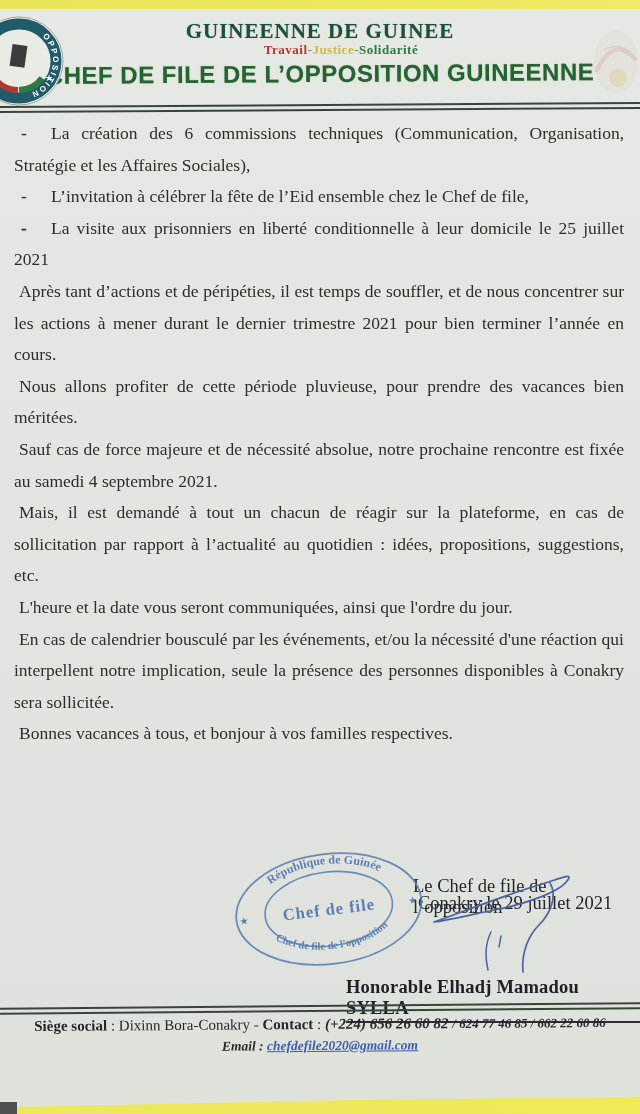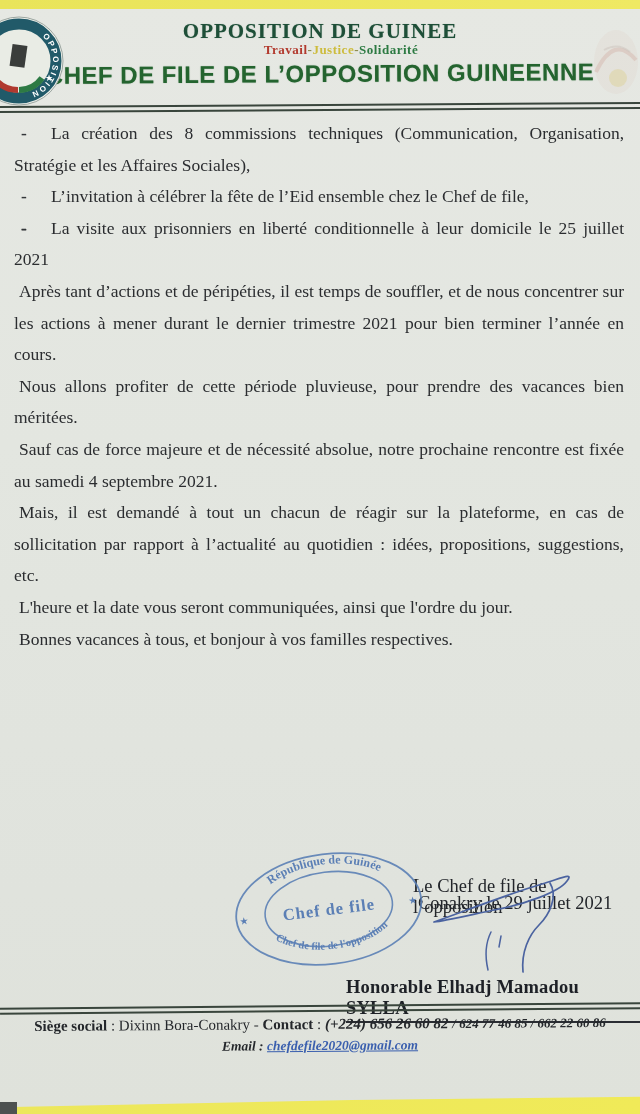--- a/index.html
+++ b/index.html
@@ -88,21 +88,21 @@
 </style>
 </head>
 <body>
 
 <div class="photo">
 
   <div class="strip-top"></div>
   <div class="strip-bottom"></div>
   <div class="corner-square"></div>
 
-  <div class="hdr-republic">OPPOSITION DE GUINEE</div>
+  <div class="hdr-republic">GUINEENNE DE GUINEE</div>
 
   <div class="hdr-motto">
     <span class="motto-1">Travail</span><span class="motto-sep">-</span><span class="motto-2">Justice</span><span class="motto-sep">-</span><span class="motto-3">Solidarité</span>
   </div>
 
   <div class="hdr-title">CHEF DE FILE DE L’OPPOSITION GUINEENNE</div>
 
   <svg class="seal-left" width="92" height="92" viewBox="0 0 92 92">
     <defs>
       <path id="sealArc" d="M 46,12 a 34,34 0 1 1 -0.05,0" fill="none"></path>
@@ -121,29 +121,30 @@
   <svg class="emblem-right" width="60" height="85" viewBox="0 0 60 85">
     <ellipse cx="32" cy="42" rx="22" ry="32" fill="#ddcfc6" opacity="0.45"></ellipse>
     <path d="M 12,52 Q 30,14 52,40" fill="none" stroke="#c79186" stroke-width="4" opacity="0.5"></path>
     <circle cx="34" cy="58" r="9" fill="#d6c25e" opacity="0.5"></circle>
     <path d="M 20,30 Q 34,22 46,32" fill="none" stroke="#b8a8a0" stroke-width="2" opacity="0.5"></path>
   </svg>
 
   <div class="rule-double rule-header"></div>
 
   <div class="body-text">
-    <p class="para bullet"><span class="dash">-</span><span class="ptext">La création des 8 commissions techniques (Communication, Organisation, Stratégie et les Affaires Sociales),</span></p>
+    <p class="para bullet"><span class="dash">-</span><span class="ptext">La création des 6 commissions techniques (Communication, Organisation, Stratégie et les Affaires Sociales),</span></p>
     <p class="para bullet"><span class="dash">-</span><span class="ptext">L’invitation à célébrer la fête de l’Eid ensemble chez le Chef de file,</span></p>
     <p class="para bullet"><span class="dash">-</span></p>
     <p class="para bullet"><span class="dash">-</span><span class="ptext">La visite aux prisonniers en liberté conditionnelle à leur domicile le 25 juillet 2021</span></p>
     <p class="para"><span class="ptext">Après tant d’actions et de péripéties, il est temps de souffler, et de nous concentrer sur les actions à mener durant le dernier trimestre 2021 pour bien terminer l’année en cours.</span></p>
     <p class="para"><span class="ptext">Nous allons profiter de cette période pluvieuse, pour prendre des vacances bien méritées.</span></p>
     <p class="para"><span class="ptext">Sauf cas de force majeure et de nécessité absolue, notre prochaine rencontre est fixée au samedi 4 septembre 2021.</span></p>
     <p class="para"><span class="ptext">Mais, il est demandé à tout un chacun de réagir sur la plateforme, en cas de sollicitation par rapport à l’actualité au quotidien : idées, propositions, suggestions, etc.</span></p>
     <p class="para"><span class="ptext">L'heure et la date vous seront communiquées, ainsi que l'ordre du jour.</span></p>
+    <p class="para"><span class="ptext">En cas de calendrier bousculé par les événements, et/ou la nécessité d'une réaction qui interpellent notre implication, seule la présence des personnes disponibles à Conakry sera sollicitée.</span></p>
     <p class="para"><span class="ptext">Bonnes vacances à tous, et bonjour à vos familles respectives.</span></p>
   </div>
 
   <div class="place-date">Conakry le 29 juillet 2021</div>
   <div class="signer-title">Le Chef de file de l’opposition</div>
 
   <svg class="stamp" width="196" height="120" viewBox="0 0 196 120">
     <defs>
       <path id="stampTop" d="M 20,60 A 78,47 0 0 1 176,60" fill="none"></path>
       <path id="stampBottom" d="M 26,56 A 72,42 0 0 0 170,56" fill="none"></path>

